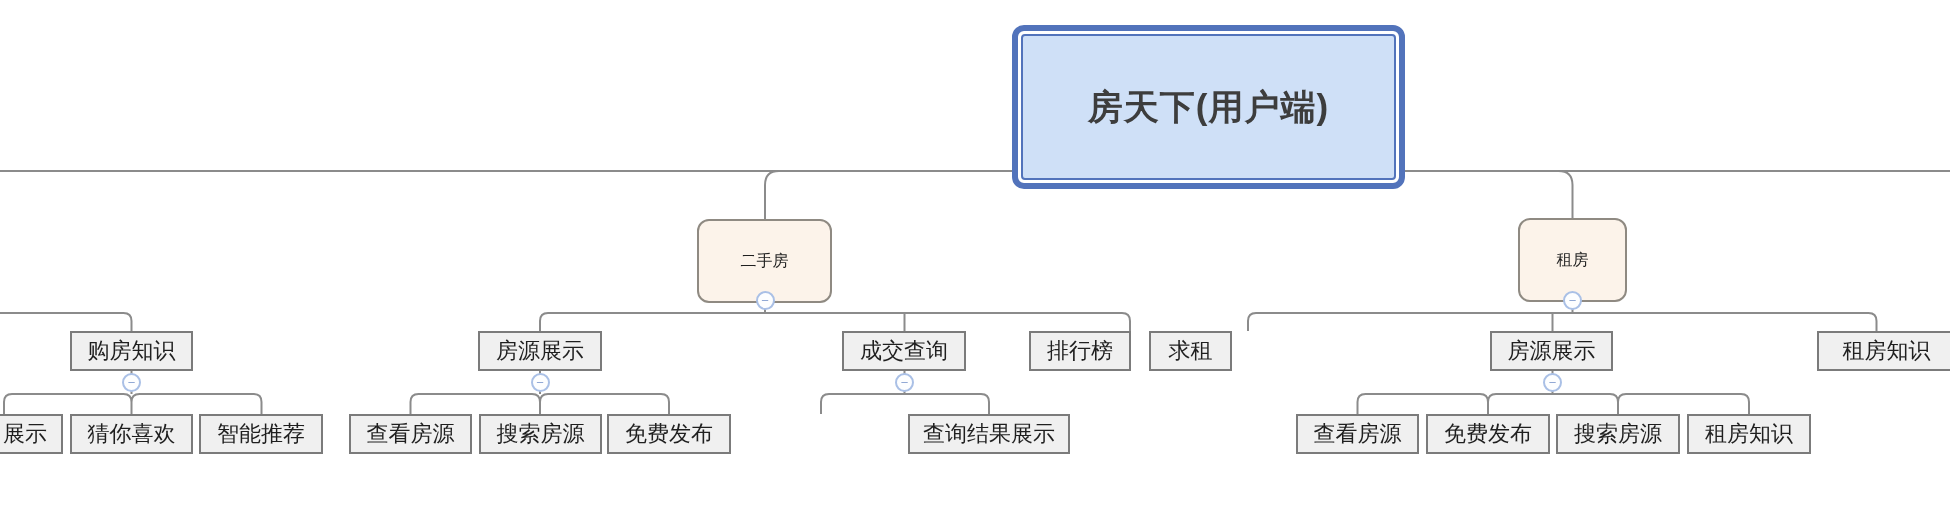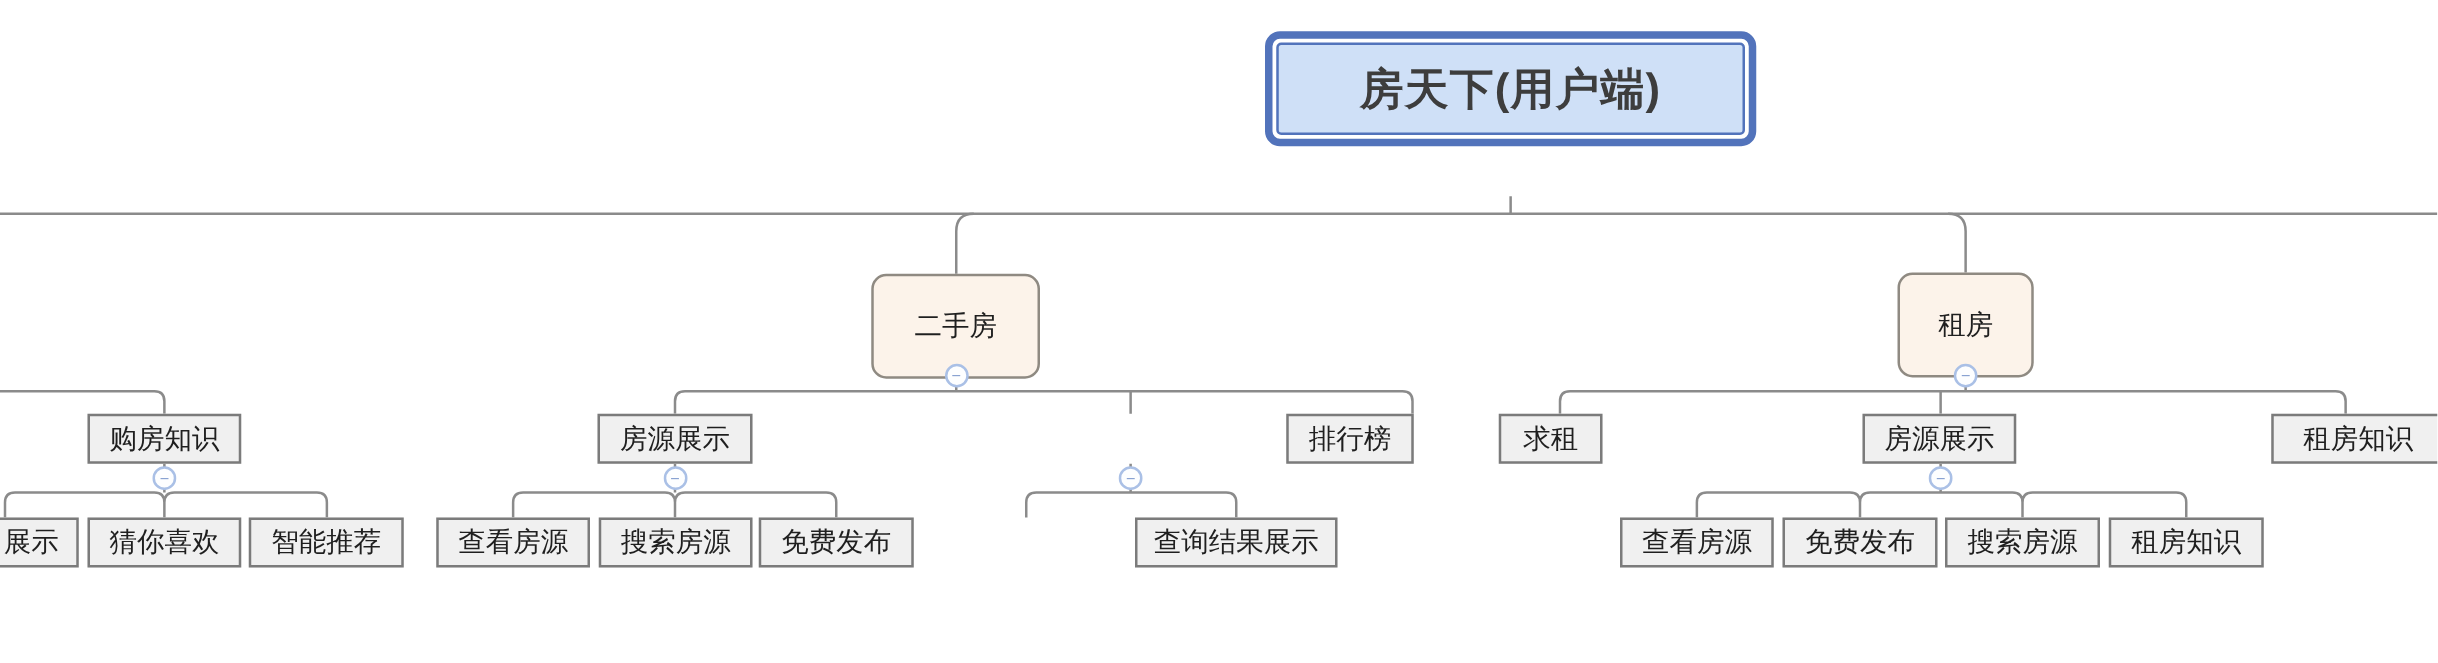--- a/index.html
+++ b/index.html
@@ -8,31 +8,31 @@
     font-family:"Liberation Sans","DejaVu Sans",sans-serif;
   }
   svg.connectors{position:absolute;left:0;top:0;}
   .connectors path{fill:none;stroke:var(--connector,#8b8b8b);stroke-width:2;}
   .node{
     position:absolute;box-sizing:border-box;display:flex;align-items:center;justify-content:center;
     white-space:nowrap;color:var(--topic-text,#1f1f1f);
   }
   .n2{
     top:219px;height:84px;background:var(--branch-fill,#fcf3ea);
-    border:2px solid var(--branch-border,#8f8a82);border-radius:12px;font-size:22px;
+    border:2px solid var(--branch-border,#8f8a82);border-radius:12px;font-size:16px;
   }
   .n3,.n4{
     height:40px;background:var(--topic-fill,#f0f0f0);
     border:2px solid var(--topic-border,#7b7b7b);font-size:22px;
   }
   .n3{top:331px;}
   .n4{top:414px;}
   .n4.cut{justify-content:flex-end;padding-right:14px;}
   .root-outer{
-    position:absolute;left:1012px;top:25px;width:393px;height:92px;box-sizing:border-box;
+    position:absolute;left:1012px;top:25px;width:393px;height:164px;box-sizing:border-box;
     border:6px solid var(--root-border,#5273bb);border-radius:12px;background:#fff;padding:3px;
   }
   .root-inner{
     box-sizing:border-box;width:100%;height:100%;
     border:2px solid var(--root-border,#5273bb);border-radius:4px;
     background:var(--root-fill,#cfe0f7);
     display:flex;align-items:center;justify-content:center;
     font-size:35px;font-weight:bold;color:var(--root-text,#3d3d3d);letter-spacing:1px;
   }
   .collapse{
@@ -71,22 +71,23 @@
 
   <div class="root-outer">
     <div class="root-inner">房天下(用户端)</div>
   </div>
 
   <div class="node n2" style="left:697px;width:135px">二手房</div>
   <div class="node n3" style="left:70px;width:123px">购房知识</div>
 
   <div class="node n2" style="left:1518px;top:218px;width:109px">租房</div>
   <div class="node n3" style="left:478px;width:124px">房源展示</div>
+  <div class="node n3" style="left:842px;width:124px">成交查询</div>
   <div class="node n3" style="left:1029px;width:102px">排行榜</div>
-  <div class="node n3" style="left:1199px;width:83px">求租</div>
+  <div class="node n3" style="left:1149px;width:83px">求租</div>
   <div class="node n3" style="left:1490px;width:123px">房源展示</div>
   <div class="node n3" style="left:1817px;width:139px">租房知识</div>
 
   <div class="node n4 cut" style="left:-55px;width:118px">展示</div>
   <div class="node n4" style="left:70px;width:123px">猜你喜欢</div>
   <div class="node n4" style="left:199px;width:124px">智能推荐</div>
   <div class="node n4" style="left:349px;width:123px">查看房源</div>
   <div class="node n4" style="left:479px;width:123px">搜索房源</div>
   <div class="node n4" style="left:607px;width:124px">免费发布</div>
   <div class="node n4" style="left:908px;width:162px">查询结果展示</div>

